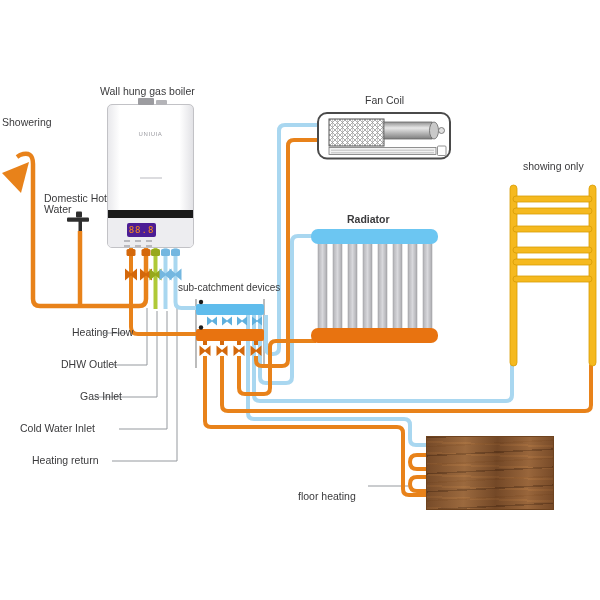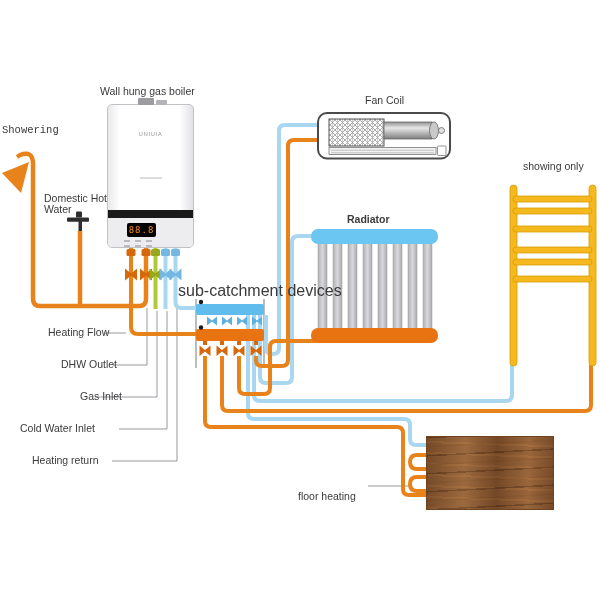--- a/index.html
+++ b/index.html
@@ -1,33 +1,33 @@
 <!DOCTYPE html>
 <html><head>
 <meta charset="utf-8">
 <style>
   html,body{margin:0;padding:0;background:#fff;}
   #stage{position:relative;width:600px;height:600px;background:#fff;overflow:hidden;
          font-family:"Liberation Sans", sans-serif;color:#3a3a3c;}
   #pipes{position:absolute;left:0;top:0;z-index:1;}
   .lbl{position:absolute;z-index:3;font-size:10.5px;color:#3a3a3c;white-space:nowrap;}
-  .lbl.small{font-size:16px;}
+  .lbl.small{font-size:10px;}
   
   #boiler{position:absolute;left:107px;top:104px;width:85px;height:142px;z-index:2;
           background:linear-gradient(90deg,#e9e9ec 0%,#ffffff 14%,#ffffff 84%,#e2e2e6 100%);
           border:1px solid #c2c2c6;border-radius:5px;}
   #boiler .vent1{position:absolute;left:30px;top:-7px;width:16px;height:7px;background:#9c9ca0;border-radius:1px;}
   #boiler .vent2{position:absolute;left:48px;top:-5px;width:11px;height:5px;background:#b4b4b8;border-radius:1px;}
   #boiler .brand{position:absolute;left:0;right:0;top:26px;text-align:center;
                  font-size:6px;color:#9a9aa0;letter-spacing:.6px;}
   #boiler .mark{position:absolute;left:50%;top:72px;width:22px;height:2px;margin-left:-11px;background:#dcdcdf;}
   #boiler .band{position:absolute;left:0;right:0;top:105px;height:8px;background:#1a1a1a;}
   #boiler .panel{position:absolute;left:0;right:0;top:113px;bottom:0;background:#ededf0;
                  border-bottom-left-radius:4px;border-bottom-right-radius:4px;}
-  #boiler .display{position:absolute;left:19px;top:5px;width:29px;height:14px;background:#000000;border-radius:2px;
+  #boiler .display{position:absolute;left:19px;top:5px;width:29px;height:14px;background:#4c1d95;border-radius:2px;
                    color:#ff8c1a;font-family:"DejaVu Sans Mono",monospace;font-size:9px;line-height:14px;
                    text-align:center;letter-spacing:1px;}
   #boiler .keys{position:absolute;left:16px;top:22px;width:40px;display:flex;gap:5px;}
   #boiler .keys i{display:block;width:6px;height:2px;background:#b9b9be;}
   #boiler .keys.r2{top:27px;}
   
   #floor{position:absolute;left:426px;top:436px;width:128px;height:74px;z-index:2;
     background-color:#8b5a33;border:1px solid #6e431f;box-sizing:border-box;
     background-image:
       linear-gradient(92deg, rgba(60,30,10,.28), rgba(255,200,130,.14) 30%, rgba(60,30,10,.30) 55%, rgba(255,190,120,.12) 80%, rgba(70,35,12,.30)),
@@ -188,26 +188,26 @@
       <div class="keys r2">
           <i></i>
           <i></i>
           <i></i>
         </div>
     </div>
   </div>
 
   <div id="floor"></div>
 
-  <div class="lbl" style="left:2px;top:124px;font-family:Liberation Mono, monospace;">Showering</div>
+  <div class="lbl" style="left:2px;top:116px;">Showering</div>
   <div class="lbl" style="left:100px;top:85px;">Wall hung gas boiler</div>
   <div class="lbl" style="left:44px;top:193px;width:76px;white-space:normal;text-align:left;line-height:11px;">Domestic Hot Water</div>
   <div class="lbl" style="left:365px;top:94px;">Fan Coil</div>
   <div class="lbl" style="left:347px;top:213px;font-weight:bold;">Radiator</div>
   <div class="lbl" style="left:523px;top:160px;">showing only</div>
   <div class="lbl small" style="left:178px;top:282px;">sub-catchment devices</div>
   <div class="lbl" style="left:298px;top:490px;">floor heating</div>
-  <div class="lbl" style="left:8px;top:326px;padding-left:40px;">Heating Flow</div>
+  <div class="lbl" style="left:32px;top:326px;padding-left:40px;">Heating Flow</div>
   <div class="lbl" style="left:20px;top:358px;padding-left:41px;">DHW Outlet</div>
   <div class="lbl" style="left:36px;top:390px;margin-left:44px;">Gas Inlet</div>
   <div class="lbl" style="left:20px;top:422px;">Cold Water Inlet</div>
   <div class="lbl" style="left:20px;top:454px;padding-left:12px;">Heating return</div>
 </div>
 
 </body></html>

